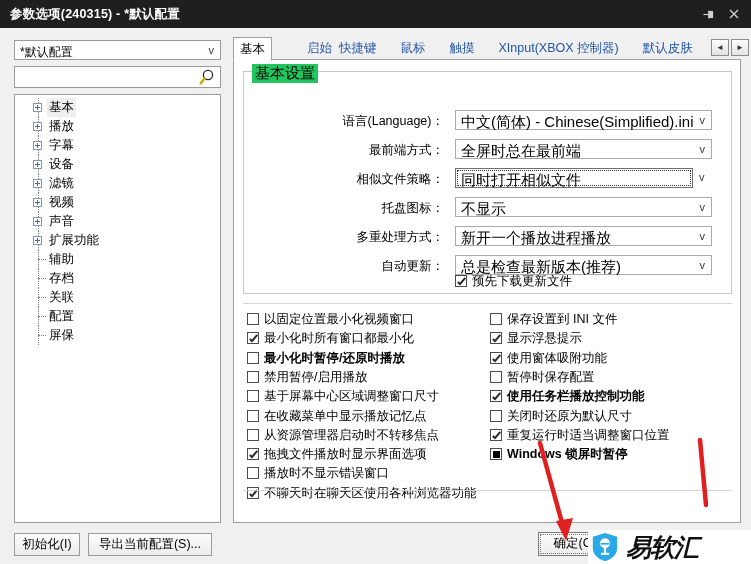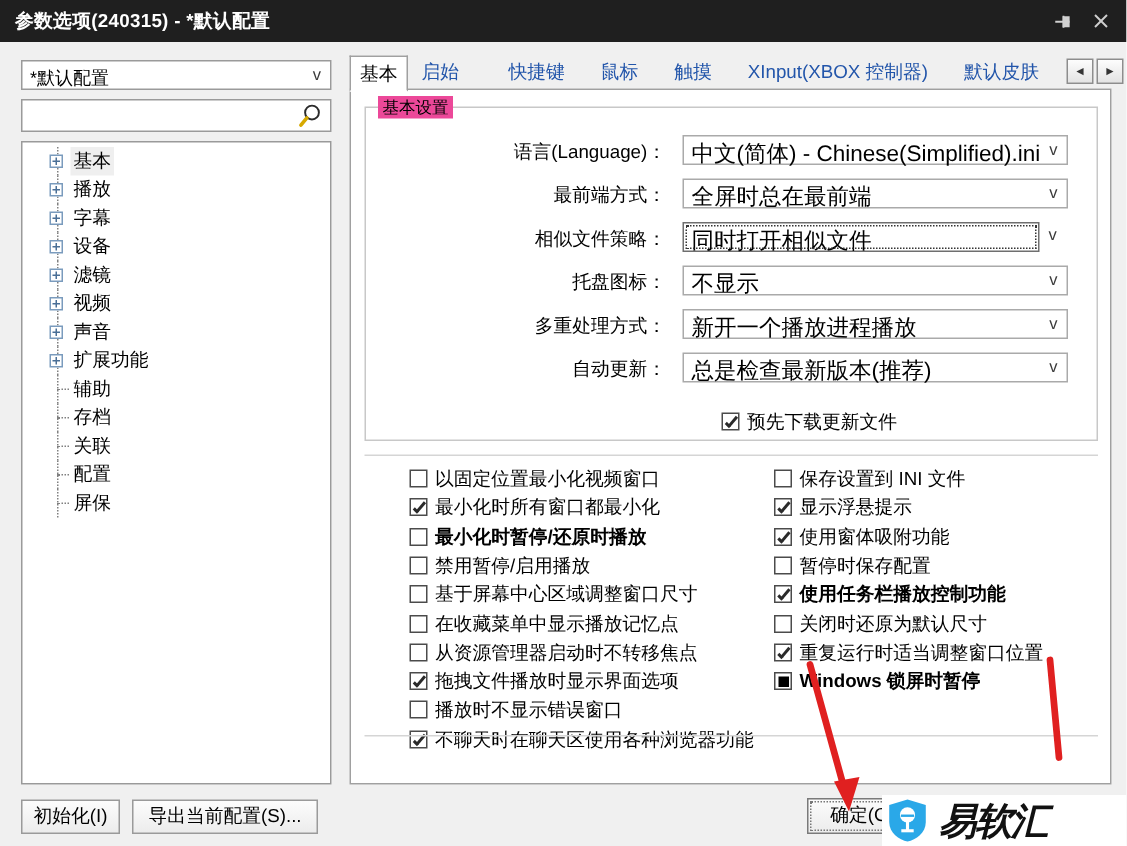--- a/index.html
+++ b/index.html
@@ -109,24 +109,24 @@
   
   .panel{
     position:absolute;left:233px;top:59px;width:508px;height:464px;
     background:#fff;border:1px solid #a0a0a0;box-sizing:border-box;
   }
   .group{
     position:absolute;left:9px;top:11px;width:489px;height:223px;
     border:1px solid #c8c8c8;box-sizing:border-box;
   }
   .group-title{
-    position:absolute;left:8px;top:-8px;background:#ec4899;padding:0 3px;
-    font-size:11px;color:#000;
-  }
-  .row{position:absolute;left:0;width:489px;height:22px;}
+    position:absolute;left:8px;top:-8px;background:#22c55e;padding:0 3px;
+    font-size:15px;color:#000;
+  }
+  .row{position:absolute;left:0;width:489px;height:22px;margin-top:20px;}
   .row .rlabel{
     position:absolute;left:0;width:200px;text-align:right;top:3px;
     font-size:12.5px;white-space:nowrap;
   }
   .row .rcombo{
     position:absolute;left:211px;width:257px;height:20px;
     background:#fff;border:1px solid #aaaaaa;box-sizing:border-box;
   }
   .row .rcombo .val{position:absolute;left:5px;top:2px;font-size:15px;white-space:nowrap;}
   .row .rcombo.focused{border:1px solid #6f6f6f;}
@@ -146,21 +146,21 @@
     position:absolute;left:9px;top:243px;width:489px;height:1px;
     background:#d5d5d5;
   }
   .divider2{
     position:absolute;left:9px;top:430px;width:489px;height:1px;
     background:#d5d5d5;
   }
 
   .chk{
     position:absolute;height:19px;line-height:19px;
-    font-size:12.5px;white-space:nowrap;margin-left:26px;
+    font-size:12.5px;white-space:nowrap;
   }
   .chk .box{
     position:absolute;left:0;top:3px;width:12px;height:12px;
     border:1px solid #4b4b4b;background:#fff;box-sizing:border-box;
   }
   .chk.checked .box:after{
     content:"";position:absolute;left:2px;top:5px;width:4px;height:1.6px;
     background:#2a2a2a;transform:rotate(45deg);transform-origin:left center;
   }
   .chk.checked .box:before{
@@ -316,21 +316,21 @@
     </div>
 
   <div class="tabstrip" id="tabstrip">
     <div class="tabscroll" id="tab-scroll-left">
       <span>◄</span>
     </div>
     <div class="tabscroll" id="tab-scroll-right">
       <span>►</span>
     </div>
   <div class="tab active" style="left: 0px;">基本</div>
-      <div class="tab" style="left: 42px;">启始</div>
+      <div class="tab" style="left: 68px;">启始</div>
       <div class="tab" style="left: 100px;">快捷键</div>
       <div class="tab" style="left: 161.5px;">鼠标</div>
       <div class="tab" style="left: 210.5px;">触摸</div>
       <div class="tab" style="left: 259.5px;">XInput(XBOX 控制器)</div>
       <div class="tab" style="left: 403.688px;">默认皮肤</div>
       <div class="tab" style="left: 477.688px;">进</div>
     </div>
 
   <div class="panel">
 

